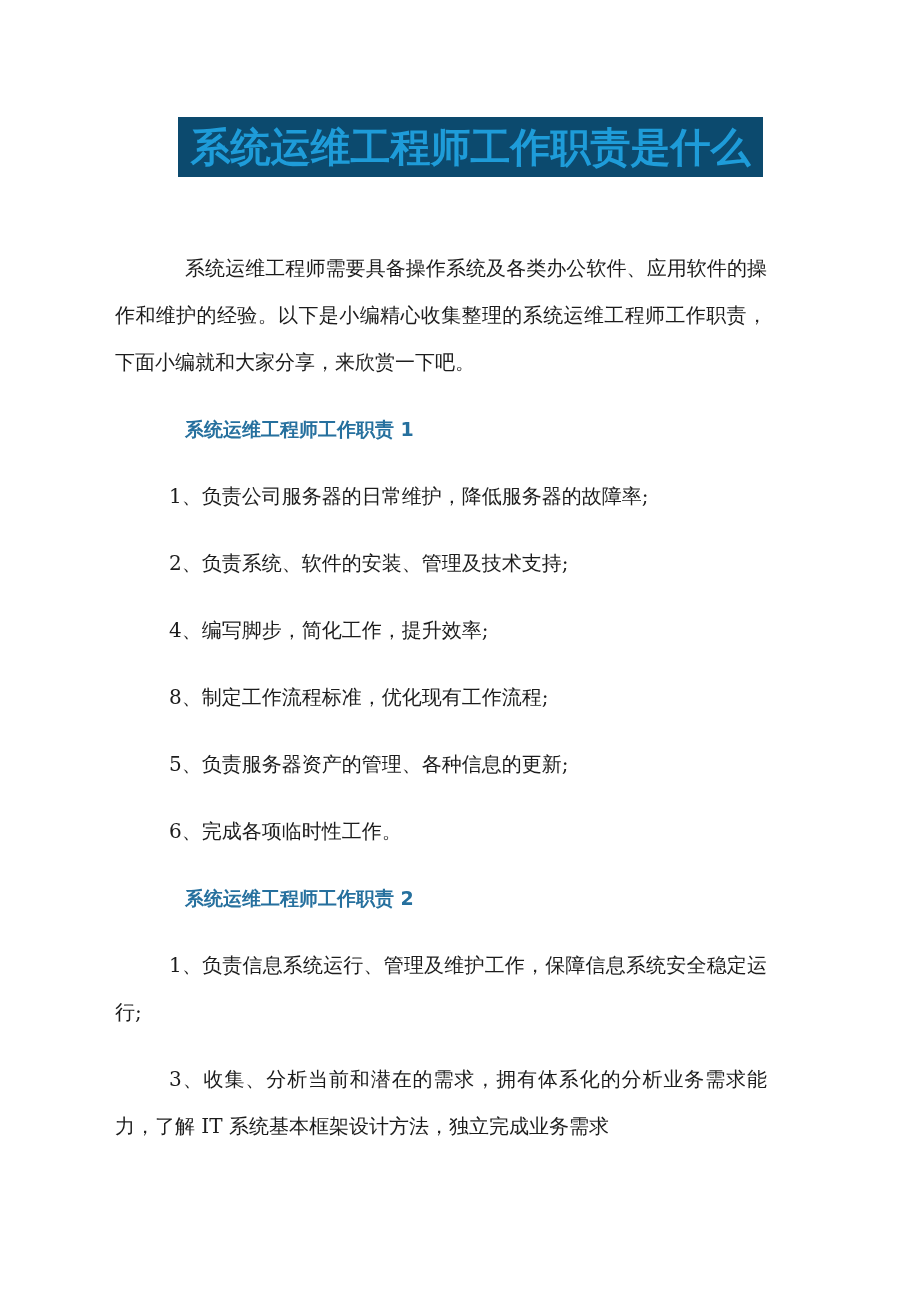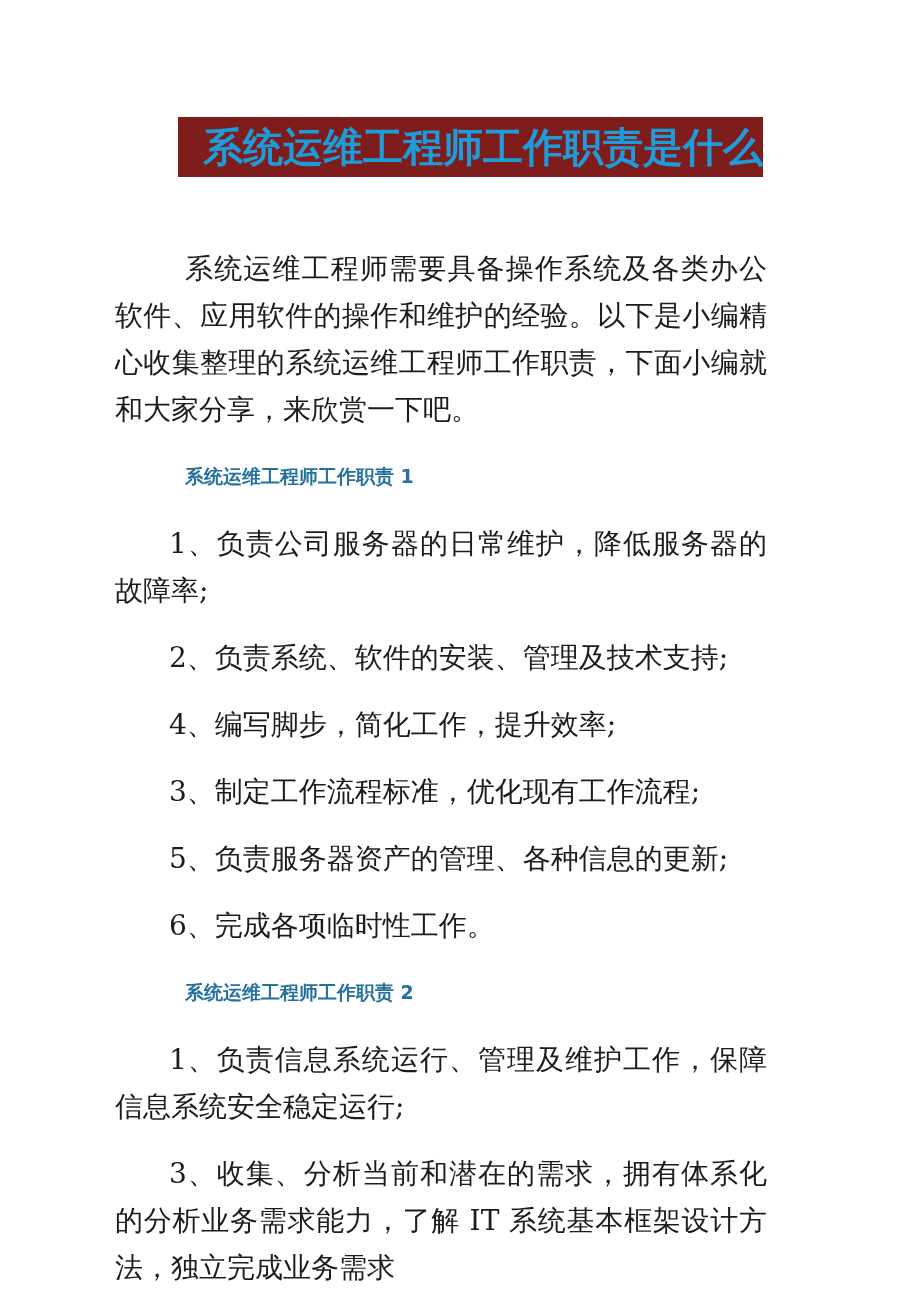--- a/index.html
+++ b/index.html
@@ -15,37 +15,37 @@
   .doc {
     position: absolute;
     top: 117px;
     left: 115px;
     width: 670px;
   }
   .title-band {
     margin-left: 63px;
     width: 585px;
     height: 60px;
-    background: #7f1d1d;
+    background: #0c4a6e;
     display: flex;
     align-items: center;
-    justify-content: flex-end;
+    justify-content: center;
     margin-bottom: 68px;
   }
   .title-text {
     font-family: "DejaVu Sans", "Liberation Sans", sans-serif;
     font-weight: bold;
     font-size: 40px;
     line-height: 1;
     color: #1e9cd9;
     white-space: nowrap;
     letter-spacing: 0px;
   }
   .para {
-    font-size: 28px;
+    font-size: 20px;
     line-height: 47px;
     text-align: justify;
     margin: 0 18px 20px 0;
   }
   .intro { text-indent: 70px; }
   .section-heading {
     font-family: "DejaVu Sans", "Liberation Sans", sans-serif;
     font-weight: bold;
     font-size: 19px;
     line-height: 47px;
@@ -65,21 +65,21 @@
       <span class="title-text">系统运维工程师工作职责是什么</span>
     </div>
 
     <p class="para intro">系统运维工程师需要具备操作系统及各类办公软件、应用软件的操作和维护的经验。以下是小编精心收集整理的系统运维工程师工作职责，下面小编就和大家分享，来欣赏一下吧。</p>
 
     <p class="section-heading">系统运维工程师工作职责 1</p>
 
     <p class="para item">1、负责公司服务器的日常维护，降低服务器的故障率;</p>
     <p class="para item">2、负责系统、软件的安装、管理及技术支持;</p>
     <p class="para item">4、编写脚步，简化工作，提升效率;</p>
-    <p class="para item">3、制定工作流程标准，优化现有工作流程;</p>
+    <p class="para item">8、制定工作流程标准，优化现有工作流程;</p>
     <p class="para item">5、负责服务器资产的管理、各种信息的更新;</p>
     <p class="para item">6、完成各项临时性工作。</p>
 
     <p class="section-heading">系统运维工程师工作职责 2</p>
 
     <p class="para item">1、负责信息系统运行、管理及维护工作，保障信息系统安全稳定运行;</p>
     <p class="para item">3、收集、分析当前和潜在的需求，拥有体系化的分析业务需求能力，了解 IT 系统基本框架设计方法，独立完成业务需求</p>
 
   </div>
 </div>

